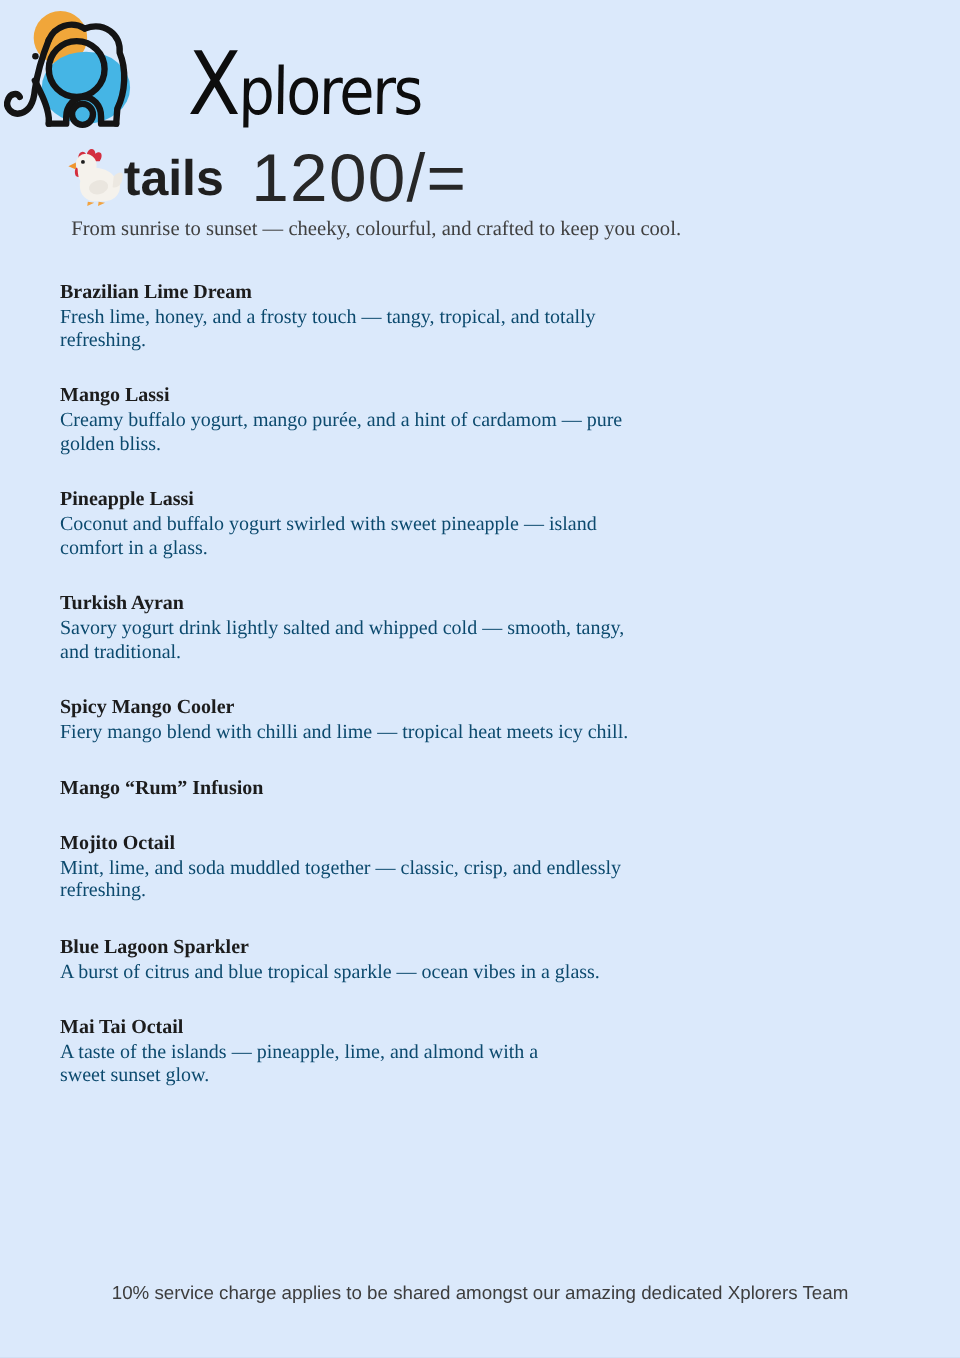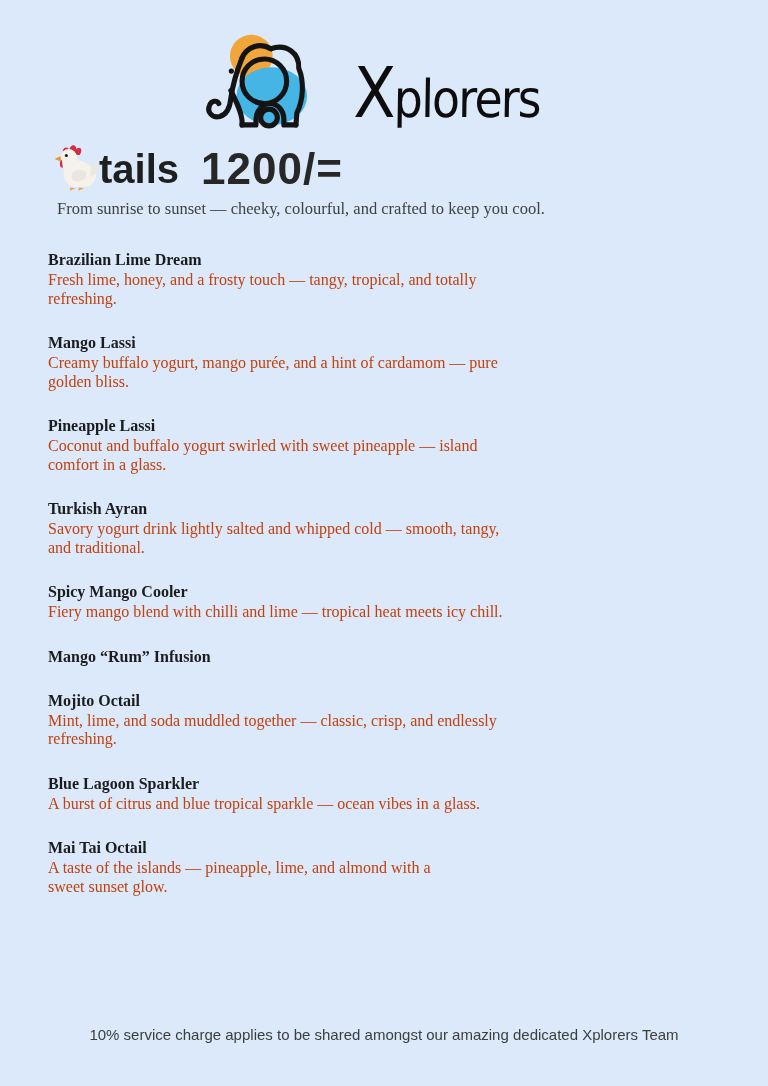--- a/index.html
+++ b/index.html
@@ -10,25 +10,23 @@
     height: 1086px;
     margin: 0 auto;
     background: #dbe9fb;
     overflow: hidden;
     font-family: "Liberation Serif", serif;
   }
 
   
   .logo-row {
     display: flex;
-    justify-content: center;
     align-items: flex-end;
     padding-top: 10px;
     height: 112px;
-    margin-top: 26px;
   }
   .elephant-svg { width: 158px; height: 107px; flex: 0 0 auto; }
   .brand {
     font-family: "DejaVu Sans", sans-serif;
     font-weight: 400;
     color: #0d0d0d;
     letter-spacing: -2px;
     line-height: 1;
     margin-left: -8px;
     margin-bottom: 10px;
@@ -50,22 +48,22 @@
   .title-word {
     font-family: "Liberation Sans", sans-serif;
     font-weight: 700;
     font-size: 40px;
     color: #1f1f1f;
     margin-left: -5px;
     letter-spacing: 0px;
   }
   .title-price {
     font-family: "Liberation Sans", sans-serif;
-    font-weight: 700;
-    font-size: 44px;
+    font-weight: 400;
+    font-size: 54px;
     color: #272727;
     margin-left: 22px;
     letter-spacing: 1px;
   }
 
   .subtitle {
     margin: 3px 0 0 57px;
     font-size: 16.5px;
     color: #404040;
   }
@@ -75,21 +73,21 @@
   .item { margin-bottom: 25px; }
   .item h3 {
     font-size: 16px;
     font-weight: 700;
     color: #1c1c1c;
     margin: 0 0 2px 0;
     line-height: 19px;
   }
   .item p {
     font-size: 16px;
-    color: #c2410c;
+    color: #0c4a6e;
     line-height: 18.5px;
     white-space: pre-line;
   }
 
   
   .menu-footer {
     position: absolute;
     left: 0; right: 0;
     top: 1026px;
     text-align: center;

